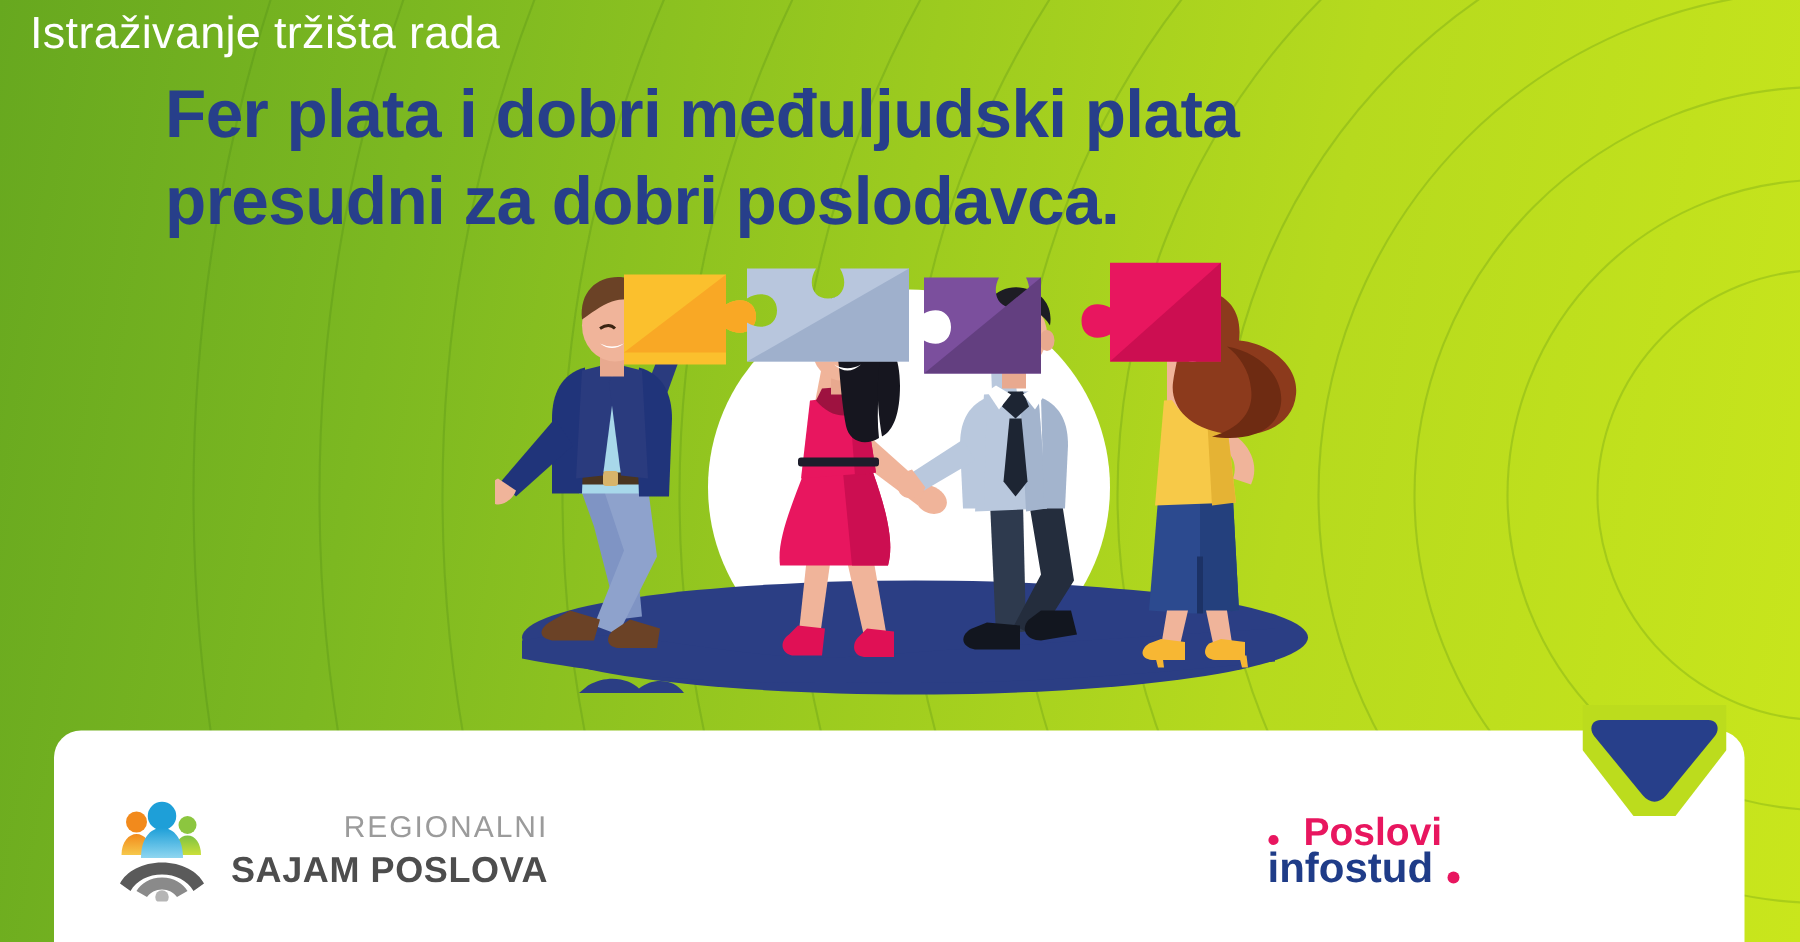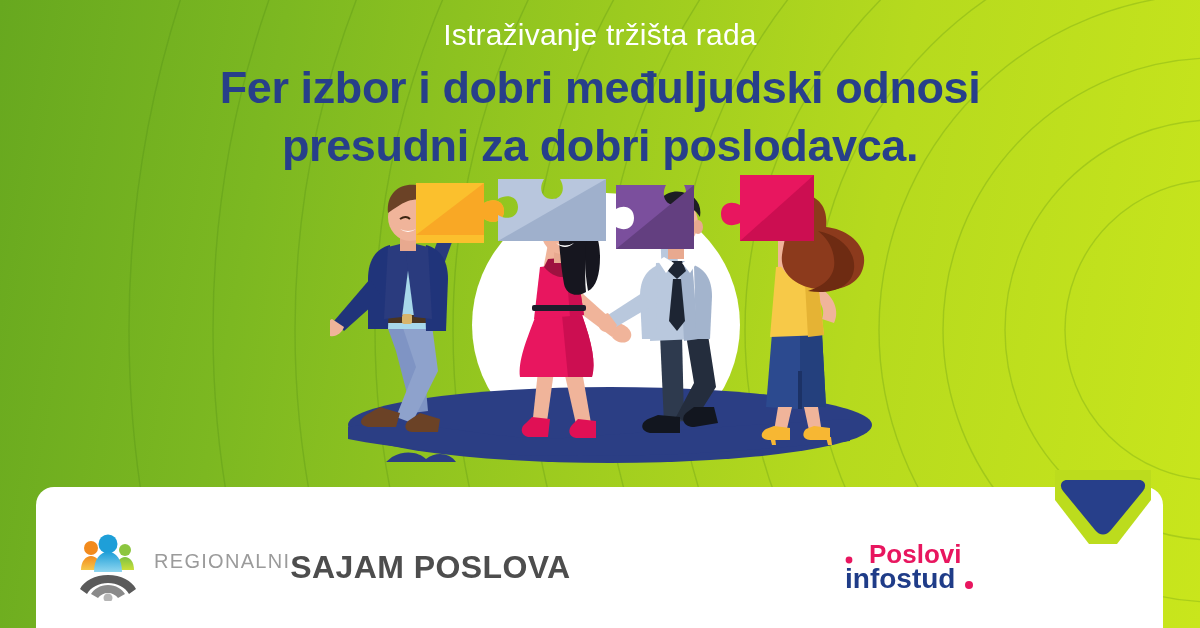--- a/index.html
+++ b/index.html
@@ -11,21 +11,21 @@
     width:1200px;
     height:628px;
     overflow:hidden;
     background:linear-gradient(100deg,#67a81f 0%, #7cb821 22%, #9ccb1f 48%, #b6da1e 70%, #c9e61c 100%);
   }
 
   
   #arcs{position:absolute;inset:0;width:100%;height:100%;pointer-events:none;}
 
   
-  .head{position:absolute;left:0;right:0;top:18px;text-align:center;z-index:6;}
+  .head{position:absolute;left:0;right:0;top:6px;text-align:left;z-index:6;padding-left:20px;}
   .kicker{
     color:#ffffff;
     font-size:30px;
     font-weight:400;
     letter-spacing:.2px;
     line-height:1.1;
     margin:0 0 8px 0;
   }
   .title{
     color:#273f8a;
@@ -65,27 +65,27 @@
 
   .card-inner{
     position:absolute;inset:0;
     display:flex;align-items:center;justify-content:space-between;
     padding:0 52px 0 44px;
     box-sizing:border-box;
   }
 
   .fair-logo{display:flex;align-items:center;gap:18px;}
   .fair-mark{width:56px;height:68px;flex:0 0 auto;}
-  .fair-text{display:flex;flex-direction:row;line-height:1;text-align:right;}
+  .fair-text{display:flex;flex-direction:column;line-height:1;text-align:right;}
   .fair-top{
     color:#9b9b9b;font-size:20px;font-weight:400;letter-spacing:1.3px;
     margin-bottom:7px;
   }
   .fair-bot{
-    color:#4d4d4d;font-size:32px;font-weight:700;letter-spacing:.4px;
+    color:#4d4d4d;font-size:24px;font-weight:700;letter-spacing:.4px;
   }
 
   .brand{width:150px;height:62px;flex:0 0 auto;margin-right:118px;}
 </style>
 </head>
 <body>
 
 <div id="banner">
 
   <svg id="arcs" viewBox="0 0 1200 628" preserveAspectRatio="none" aria-hidden="true">
@@ -109,21 +109,21 @@
       <circle cx="1215" cy="330" r="840"></circle>
       <circle cx="1215" cy="330" r="920"></circle>
       <circle cx="1215" cy="330" r="1002"></circle>
       <circle cx="1215" cy="330" r="1086"></circle>
     </g>
   </svg>
 
   <div class="head">
     <p class="kicker">Istraživanje tržišta rada</p>
     <h1 class="title">
-      <span class="l1">Fer izbor i dobri međuljudski odnosi</span>
+      <span class="l1">Fer plata i dobri međuljudski plata</span>
       <span class="l2">presudni za dobri poslodavca.</span>
     </h1>
   </div>
 
   <svg id="illo" viewBox="0 0 560 320" aria-hidden="true">
 
     <ellipse cx="276" cy="150" rx="134" ry="132" fill="#ffffff"></ellipse>
 
     <g>
       <ellipse cx="280" cy="250" rx="262" ry="38" fill="#2b3e84"></ellipse>

